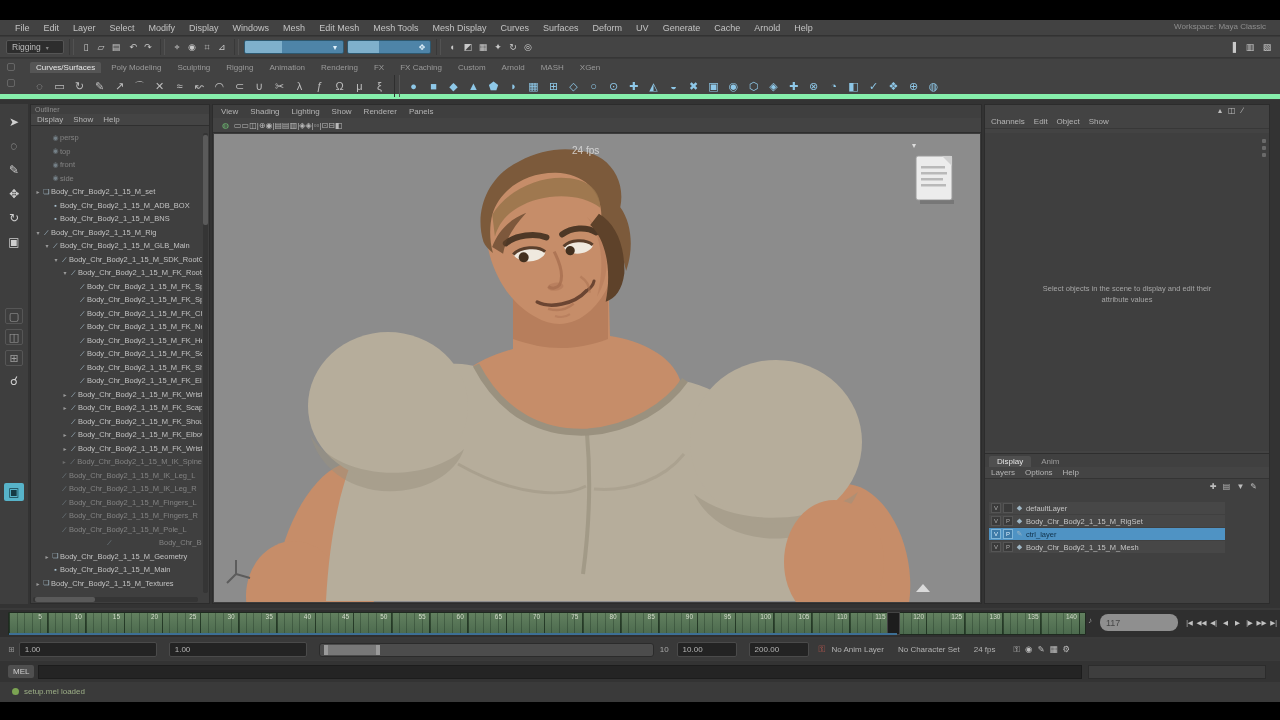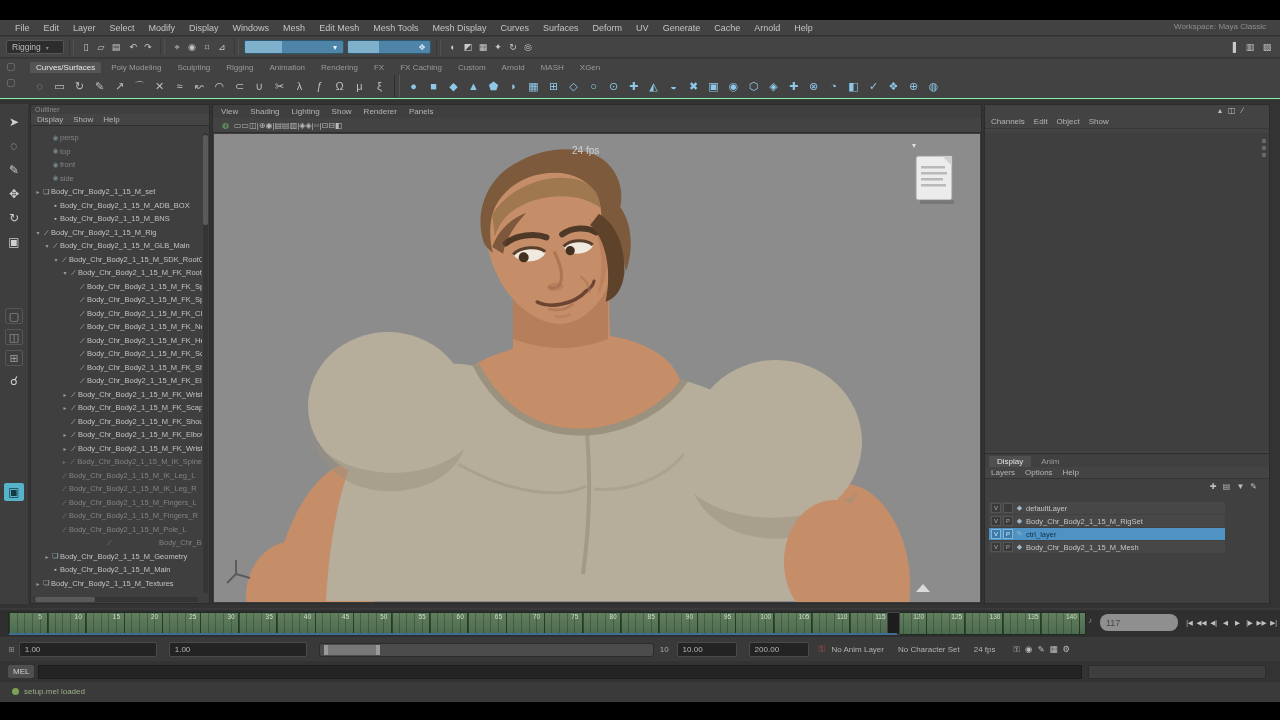--- a/index.html
+++ b/index.html
@@ -21,21 +21,21 @@
         display:flex;align-items:center;padding:0 5px;gap:5px;min-width:58px;}
   .sl-sep{width:5px;height:16px;border-left:1px solid #383838;border-right:1px solid #525252;margin:0 2px;}
   .icn{font-size:9px;color:#c9c9c9;width:14px;height:14px;display:inline-flex;align-items:center;justify-content:center;}
   .icn-grp{display:flex;gap:1px;}
   .blue-field{height:14px;border-radius:2px;background:linear-gradient(90deg,#7fb0cc 0 38%,#4e84a8 38%);
         border:1px solid #2e586f;display:flex;align-items:center;justify-content:flex-end;padding:0 3px;}
   .blue-field .icn{color:#dff0fa;font-size:8px;width:10px;}
   .sl-right{position:absolute;right:6px;top:3px;display:flex;gap:3px;}
 
   
-  .shelf{position:absolute;left:0;top:39px;width:100%;height:40px;background:#424242;border-bottom:1px solid #86efac;}
+  .shelf{position:absolute;left:0;top:39px;width:100%;height:40px;background:#424242;border-bottom:5px solid #86efac;}
   .shelf-tabs{position:absolute;left:30px;top:1px;display:flex;gap:4px;height:13px;align-items:flex-end;}
   .shelf-tab{font-size:8px;color:#9a9a9a;padding:1px 6px;white-space:nowrap;}
   .shelf-tab.active{background:#555;color:#e6e6e6;border-radius:2px 2px 0 0;}
   .shelf-icons{position:absolute;left:30px;top:15px;display:flex;align-items:center;height:24px;}
   .shelf-icon{width:19px;height:19px;margin-right:1px;display:inline-flex;align-items:center;justify-content:center;
         font-size:11px;border-radius:2px;}
   .shelf-icon.gray{color:#bdbdbd;}
   .shelf-icon.blue{color:#8ec8e8;}
   .shelf-div{width:6px;height:22px;border-left:1px solid #2e2e2e;border-right:1px solid #555;margin:0 4px;}
   .shelf-knobs{position:absolute;left:4px;top:4px;width:14px;height:32px;display:flex;flex-direction:column;gap:8px;align-items:center;}
@@ -620,20 +620,24 @@
             <span>◫</span>
             <span>∕</span>
           </div>
         <div class="cb-menus">
             <span class="pm-item">Channels</span>
             <span class="pm-item">Edit</span>
             <span class="pm-item">Object</span>
             <span class="pm-item">Show</span>
           </div>
         <div class="cb-area">
+          <div class="empty-msg">
+            <div>Select objects in the scene to display and edit their</div>
+            <div>attribute values</div>
+          </div>
           <div class="rp-grip">
               <b></b>
               <b></b>
               <b></b>
             </div>
         </div>
 
         <div class="layers">
           <div class="lyr-tabs">
               <span class="lyr-tab active">Display</span>

